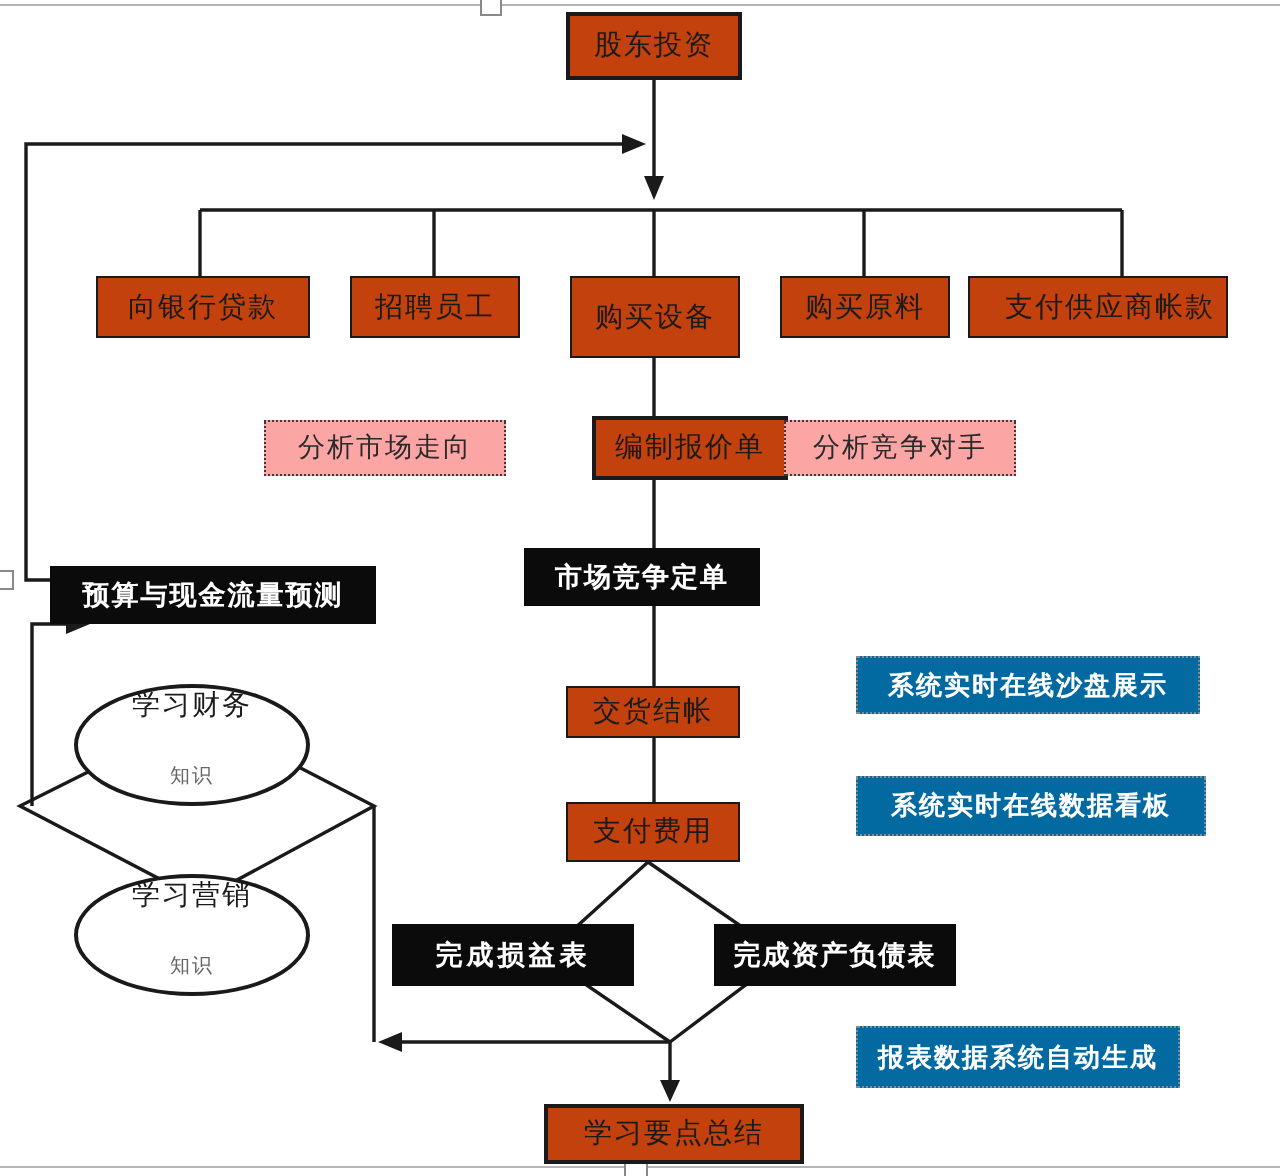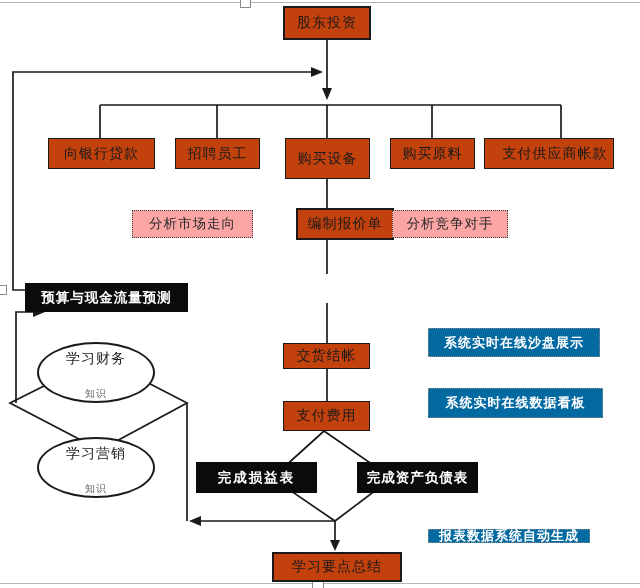--- a/index.html
+++ b/index.html
@@ -25,21 +25,21 @@
   .node.blackdash{
     background:#0369a1;border:1px dotted #8a8a8a;color:#ffffff;
     font-weight:bold;font-size:13px;
   }
   .node.dotted{
     background:#fca5a5;border:1px dotted #3a3a3a;color:#2a2a2a;font-size:13.5px;
   }
   .ellipse{
     position:absolute;z-index:3;box-sizing:border-box;background:#fff;
     border:2px solid #1a1a1a;border-radius:50%;
-    display:flex;flex-direction:column;align-items:center;justify-content:flex-end;
+    display:flex;flex-direction:column;align-items:center;justify-content:flex-start;
     color:#1a1a1a;
   }
   .ellipse .l1{font-size:14px;letter-spacing:1px;}
   .ellipse .l2{font-size:10px;color:#666;margin-top:19px;letter-spacing:1px;}
 </style>
 </head>
 <body>
 
 <div id="canvas">
 
@@ -95,35 +95,36 @@
   <div class="node thin" style="left:175px;top:138px;width:85px;height:31px;text-align:right;">招聘员工</div>
   <div class="node thin" style="left:285px;top:138px;width:85px;height:41px;">购买设备</div>
   <div class="node thin" style="left:390px;top:138px;width:85px;height:31px;">购买原料</div>
   <div class="node thin" style="left:484px;top:138px;width:130px;height:31px;padding-left:12px;">支付供应商帐款</div>
 
   <div class="node dotted" style="left:132px;top:210px;width:121px;height:28px;">分析市场走向</div>
   <div class="node" style="left:272px;top:208px;width:98px;height:32px;margin-left:24px;">编制报价单</div>
   <div class="node dotted" style="left:392px;top:210px;width:116px;height:28px;">分析竞争对手</div>
 
   <div class="node black" style="left:25px;top:283px;width:163px;height:29px;">预算与现金流量预测</div>
+  <div class="node black" style="left:262px;top:274px;width:118px;height:29px;">市场竞争定单</div>
 
   <div class="node thin" style="left:283px;top:343px;width:87px;height:26px;">交货结帐</div>
   <div class="node thin" style="left:283px;top:401px;width:87px;height:30px;">支付费用</div>
 
   <div class="ellipse" style="left:37px;top:342px;width:118px;height:61px;">
     <span class="l1">学习财务</span>
     <span class="l2">知识</span>
   </div>
   <div class="ellipse" style="left:37px;top:437px;width:118px;height:61px;">
     <span class="l1">学习营销</span>
     <span class="l2">知识</span>
   </div>
 
   <div class="node black" style="left:196px;top:462px;width:121px;height:31px;letter-spacing:2px;">完成损益表</div>
   <div class="node black" style="left:357px;top:462px;width:121px;height:31px;">完成资产负债表</div>
 
   <div class="node blackdash" style="left:428px;top:328px;width:172px;height:29px;">系统实时在线沙盘展示</div>
   <div class="node blackdash" style="left:428px;top:388px;width:175px;height:30px;">系统实时在线数据看板</div>
-  <div class="node blackdash" style="left:428px;top:529px;width:162px;height:14px;">报表数据系统自动生成</div>
+  <div class="node blackdash" style="left:428px;top:513px;width:162px;height:31px;">报表数据系统自动生成</div>
 
   <div class="node" style="left:272px;top:552px;width:130px;height:30px;">学习要点总结</div>
 
 </div>
 
 </body></html>

